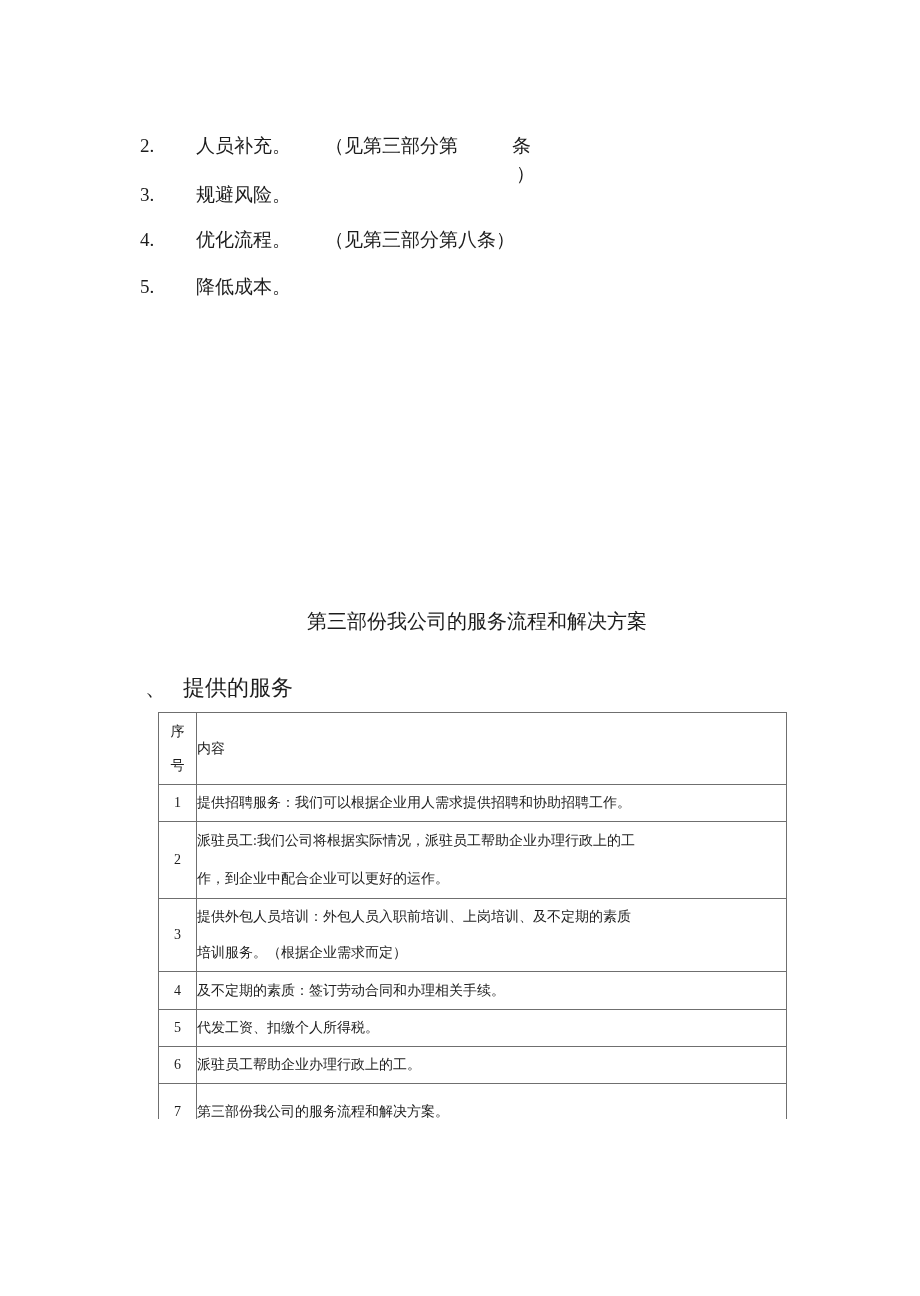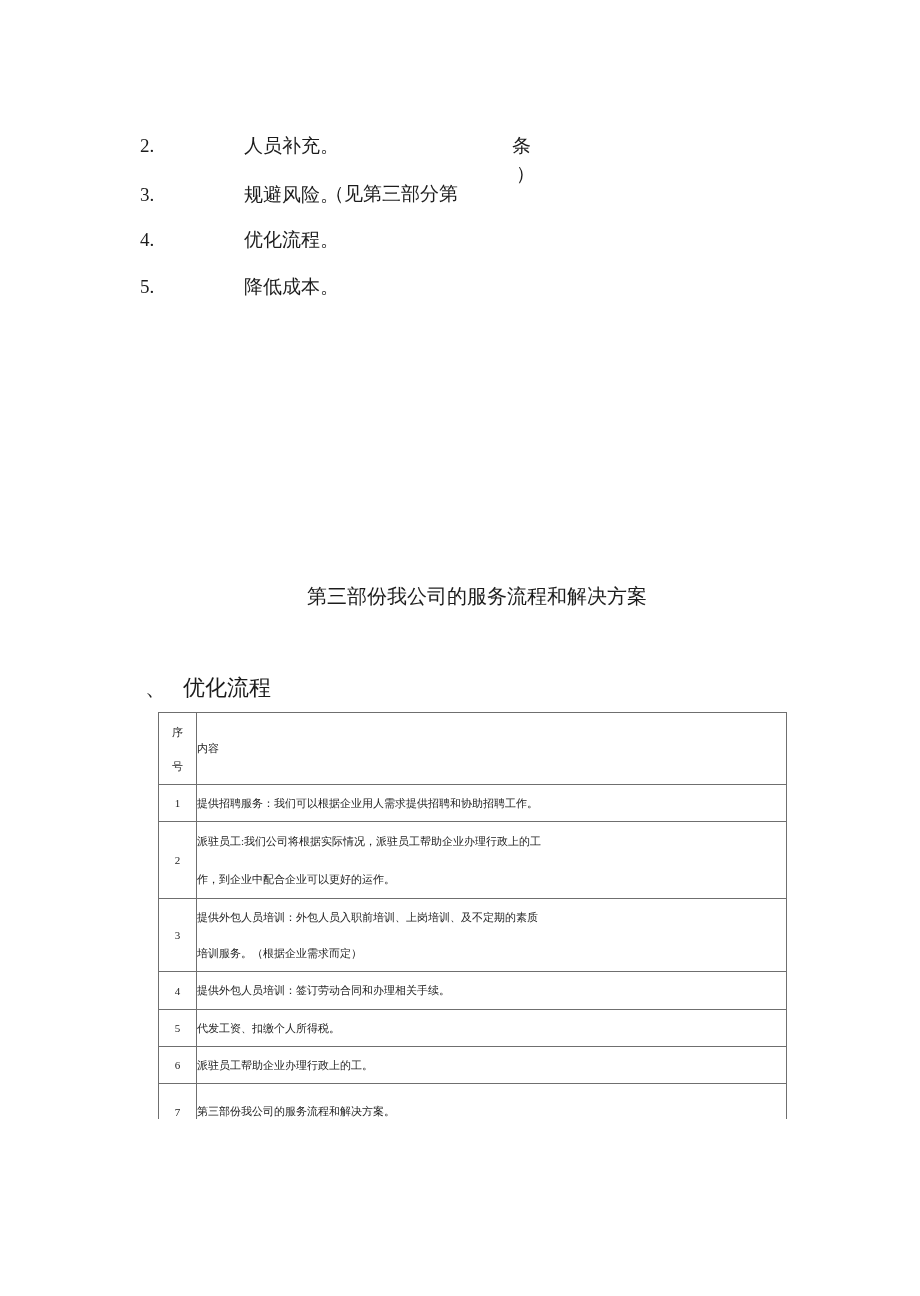--- a/index.html
+++ b/index.html
@@ -10,49 +10,49 @@
     background: #ffffff;
     overflow: hidden;
     font-family: "Liberation Serif", "DejaVu Serif", serif;
     color: #1c1c1c;
   }
 
   
   .list-item { position: absolute; left: 0; width: 100%; height: 30px; font-size: 19px; line-height: 28px; }
   .list-item span { position: absolute; top: 0; white-space: nowrap; }
   .li-num   { left: 140px; }
-  .li-label { left: 196px; margin-left: 48px; }
-  .li-ref   { left: 325px; margin-top: 48px; }
+  .li-label { left: 196px; }
+  .li-ref   { left: 325px; }
   .li-tiao  { left: 512px; }
   .li-close { left: 516px; top: 28px !important; }
   #li2 { top: 132px; height: 60px; }
   #li3 { top: 181px; }
   #li4 { top: 226px; }
   #li5 { top: 273px; }
 
   
   .heading {
-    position: absolute; top: 582px; left: 34px; width: 886px;
+    position: absolute; top: 607px; left: 34px; width: 886px;
     text-align: center; font-size: 20px; line-height: 28px;
   }
 
   
   .subsection { position: absolute; top: 673px; left: 0; width: 100%; height: 32px; font-size: 22px; line-height: 30px; }
   .subsection span { position: absolute; top: 0; }
   .sub-prefix { left: 145px; }
   .sub-title  { left: 183px; }
 
   
   .table-clip {
     position: absolute; left: 158px; top: 712px;
     width: 630px; height: 407px; overflow: hidden;
   }
   table.services {
     border-collapse: collapse; table-layout: fixed;
-    width: 629px; font-size: 11px; color: #1c1c1c;
+    width: 629px; font-size: 14px; color: #1c1c1c;
   }
   table.services td, table.services th {
     border: 1px solid #6f6f6f;
     vertical-align: middle;
     font-weight: normal;
     padding: 0;
     overflow: hidden;
   }
   col.c-no { width: 38px; }
   .cell-no { text-align: center; }
@@ -85,32 +85,33 @@
   </div>
 
   <div class="list-item" id="li3">
     <span class="li-num">3.</span>
     <span class="li-label">规避风险。</span>
   </div>
 
   <div class="list-item" id="li4">
     <span class="li-num">4.</span>
     <span class="li-label">优化流程。</span>
+    <span class="li-ref">（见第三部分第八条）</span>
   </div>
 
   <div class="list-item" id="li5">
     <span class="li-num">5.</span>
     <span class="li-label">降低成本。</span>
   </div>
 
   <div class="heading">第三部份我公司的服务流程和解决方案</div>
 
   <div class="subsection">
     <span class="sub-prefix">、</span>
-    <span class="sub-title">优化流程</span>
+    <span class="sub-title">提供的服务</span>
   </div>
 
   <div class="table-clip">
     <table class="services">
       <colgroup>
           <col class="c-no">
           <col>
         </colgroup>
       <tbody>
           <tr class="h-header">
@@ -128,21 +129,21 @@
         <td class="cell-content pre">派驻员工:我们公司将根据实际情况，派驻员工帮助企业办理行政上的工
 作，到企业中配合企业可以更好的运作。</td>
       </tr>
       <tr class="h-r3">
         <td class="cell-no">3</td>
         <td class="cell-content pre">提供外包人员培训：外包人员入职前培训、上岗培训、及不定期的素质
 培训服务。（根据企业需求而定）</td>
       </tr>
       <tr class="h-r4">
         <td class="cell-no">4</td>
-        <td class="cell-content">提供外包人员培训：签订劳动合同和办理相关手续。</td>
+        <td class="cell-content">及不定期的素质：签订劳动合同和办理相关手续。</td>
       </tr>
       <tr class="h-r5">
         <td class="cell-no">5</td>
         <td class="cell-content">代发工资、扣缴个人所得税。</td>
       </tr>
       <tr class="h-r6">
         <td class="cell-no">6</td>
         <td class="cell-content">派驻员工帮助企业办理行政上的工。</td>
       </tr>
       <tr class="h-r7">

